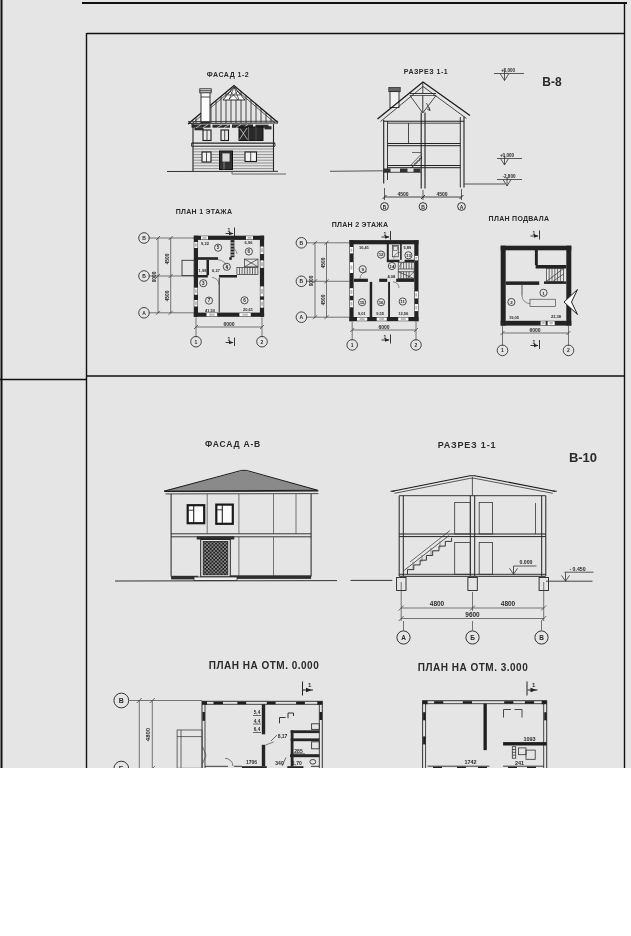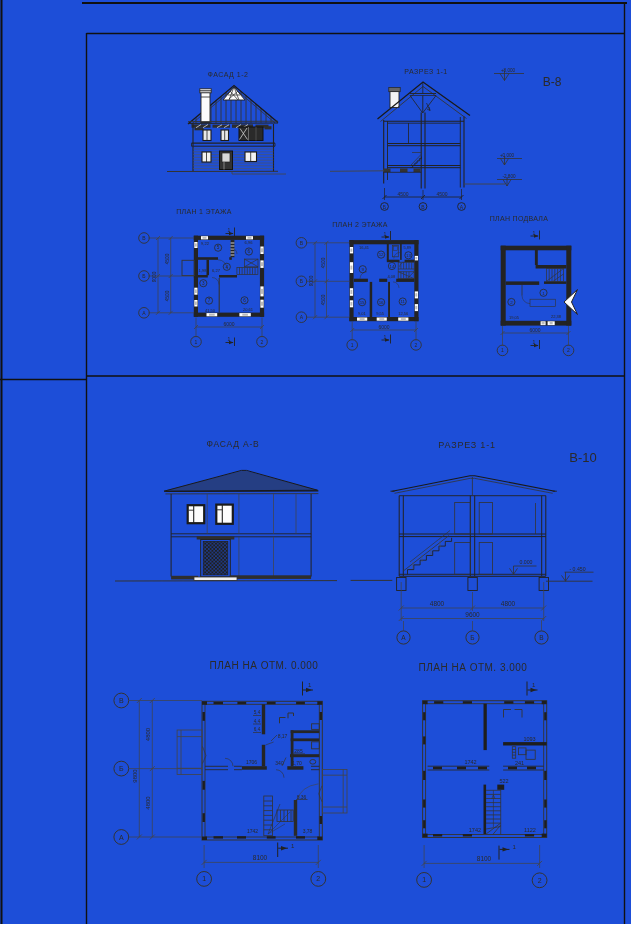--- a/index.html
+++ b/index.html
@@ -1,17 +1,17 @@
 <!DOCTYPE html>
 <html><head>
 <meta charset="utf-8">
 <style>
   html,body{margin:0;padding:0;background:#ffffff;}
-  .page{position:relative;width:631px;height:924px;background:#1d4ed8;overflow:hidden;
-        font-family:"Liberation Sans", sans-serif;}
+  .page{position:relative;width:631px;height:768px;background:#e5e5e5;overflow:hidden;
+        font-family:"Liberation Sans", sans-serif;font-weight:bold;}
   svg{position:absolute;left:0;top:0;}
   text{font-family:"Liberation Sans", sans-serif;fill:#2a2a2a;}
 </style>
 </head>
 <body>
 <div class="page">
 <svg width="631" height="936" viewBox="0 0 631 936">
 
 <g stroke="#111" fill="none">
   <line x1="1.5" y1="0" x2="1.5" y2="930" stroke-width="2"></line>

